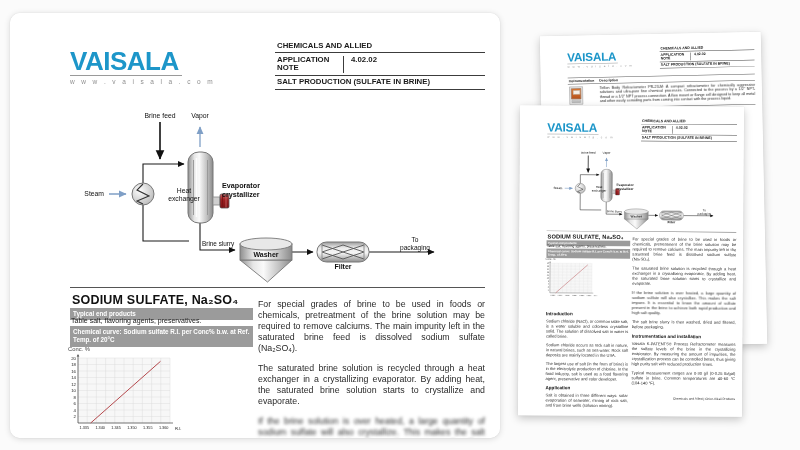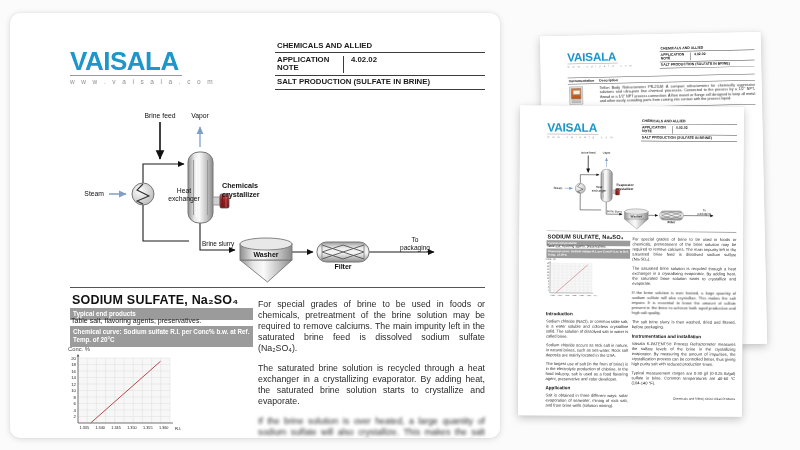--- a/index.html
+++ b/index.html
@@ -159,21 +159,21 @@
         <line x1="312" y1="138" x2="312" y2="154" stroke="#888" stroke-width="0.9"></line>
         <line x1="354" y1="138" x2="354" y2="154" stroke="#888" stroke-width="0.9"></line>
       </g>
     </svg>
 
     <div class="dlab c lab-brinefeed">Brine feed</div>
     <div class="dlab c lab-vapor">Vapor</div>
     <div class="dlab r lab-steam">Steam</div>
     <div class="dlab c pre lab-hx">Heat
 exchanger</div>
-    <div class="dlab b pre lab-evap">Chemicals
+    <div class="dlab b pre lab-evap">Evaporator
 crystallizer</div>
     <div class="dlab lab-slurry">Brine slurry</div>
     <div class="dlab b c lab-washer">Washer</div>
     <div class="dlab b c lab-filter">Filter</div>
     <div class="dlab c pre lab-topack">To
 packaging</div>
 
     <div class="sec-rule abs"></div>
     <div class="sec-title abs">SODIUM SULFATE, Na₂SO₄</div>
     <div class="bar bar1 abs">Typical end products</div>

